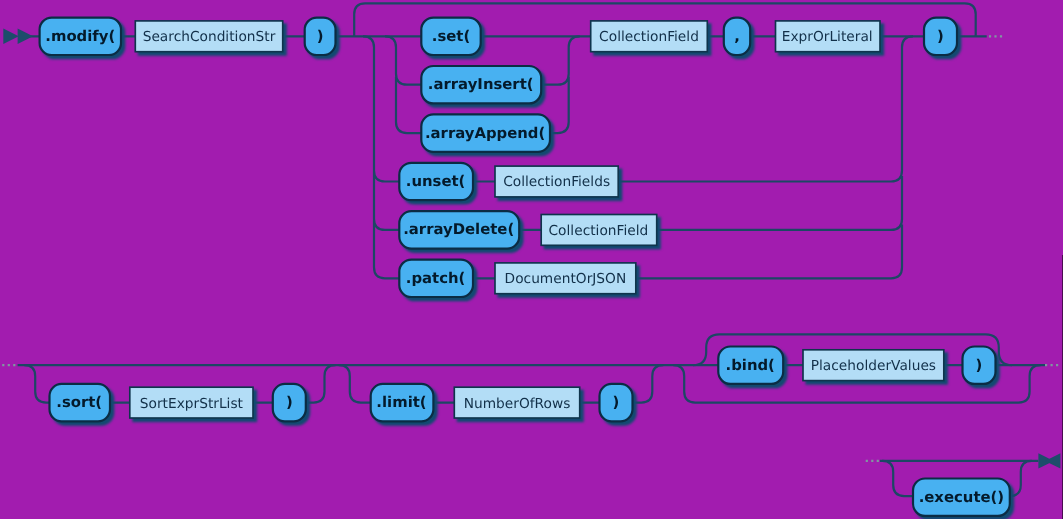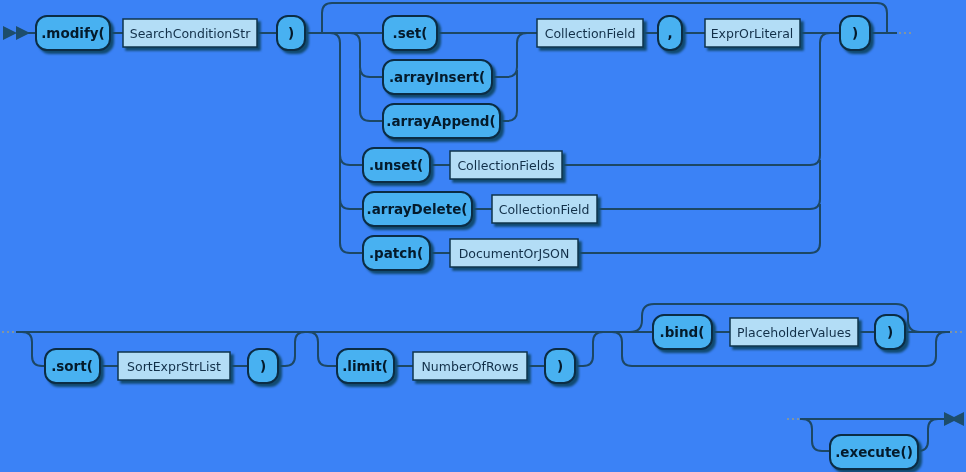--- a/index.html
+++ b/index.html
@@ -1,16 +1,16 @@
 <!DOCTYPE html>
 <html><head>
 <meta charset="utf-8">
 <style>
   html,body{margin:0;padding:0;background:#000;}
-  .stage{position:relative;width:966px;height:472px;background:#3b82f6;overflow:hidden;}
+  .stage{position:relative;width:966px;height:472px;background:#a21caf;overflow:hidden;}
   svg{display:block;font-family:"DejaVu Sans","Liberation Sans",sans-serif;}
   .wire{fill:none;stroke:#1c4764;stroke-width:2;}
   .dots{fill:none;stroke:#8195a1;stroke-width:2;stroke-dasharray:2,3;}
   .term{fill:#48b1f1;stroke:#0b2c44;stroke-width:2;filter:drop-shadow(3px 3px 1px #114a70);}
   .nonterm{fill:#b3ddf6;stroke:#0f344c;stroke-width:1.5;filter:drop-shadow(3px 3px 1px #114a70);}
   .arrow{fill:#1d4d6b;stroke:none;}
   .tlabel{font-size:13.5px;font-weight:bold;fill:#041a2b;text-anchor:middle;}
   .nlabel{font-size:12.5px;fill:#123049;text-anchor:middle;}
 </style>
 </head>

